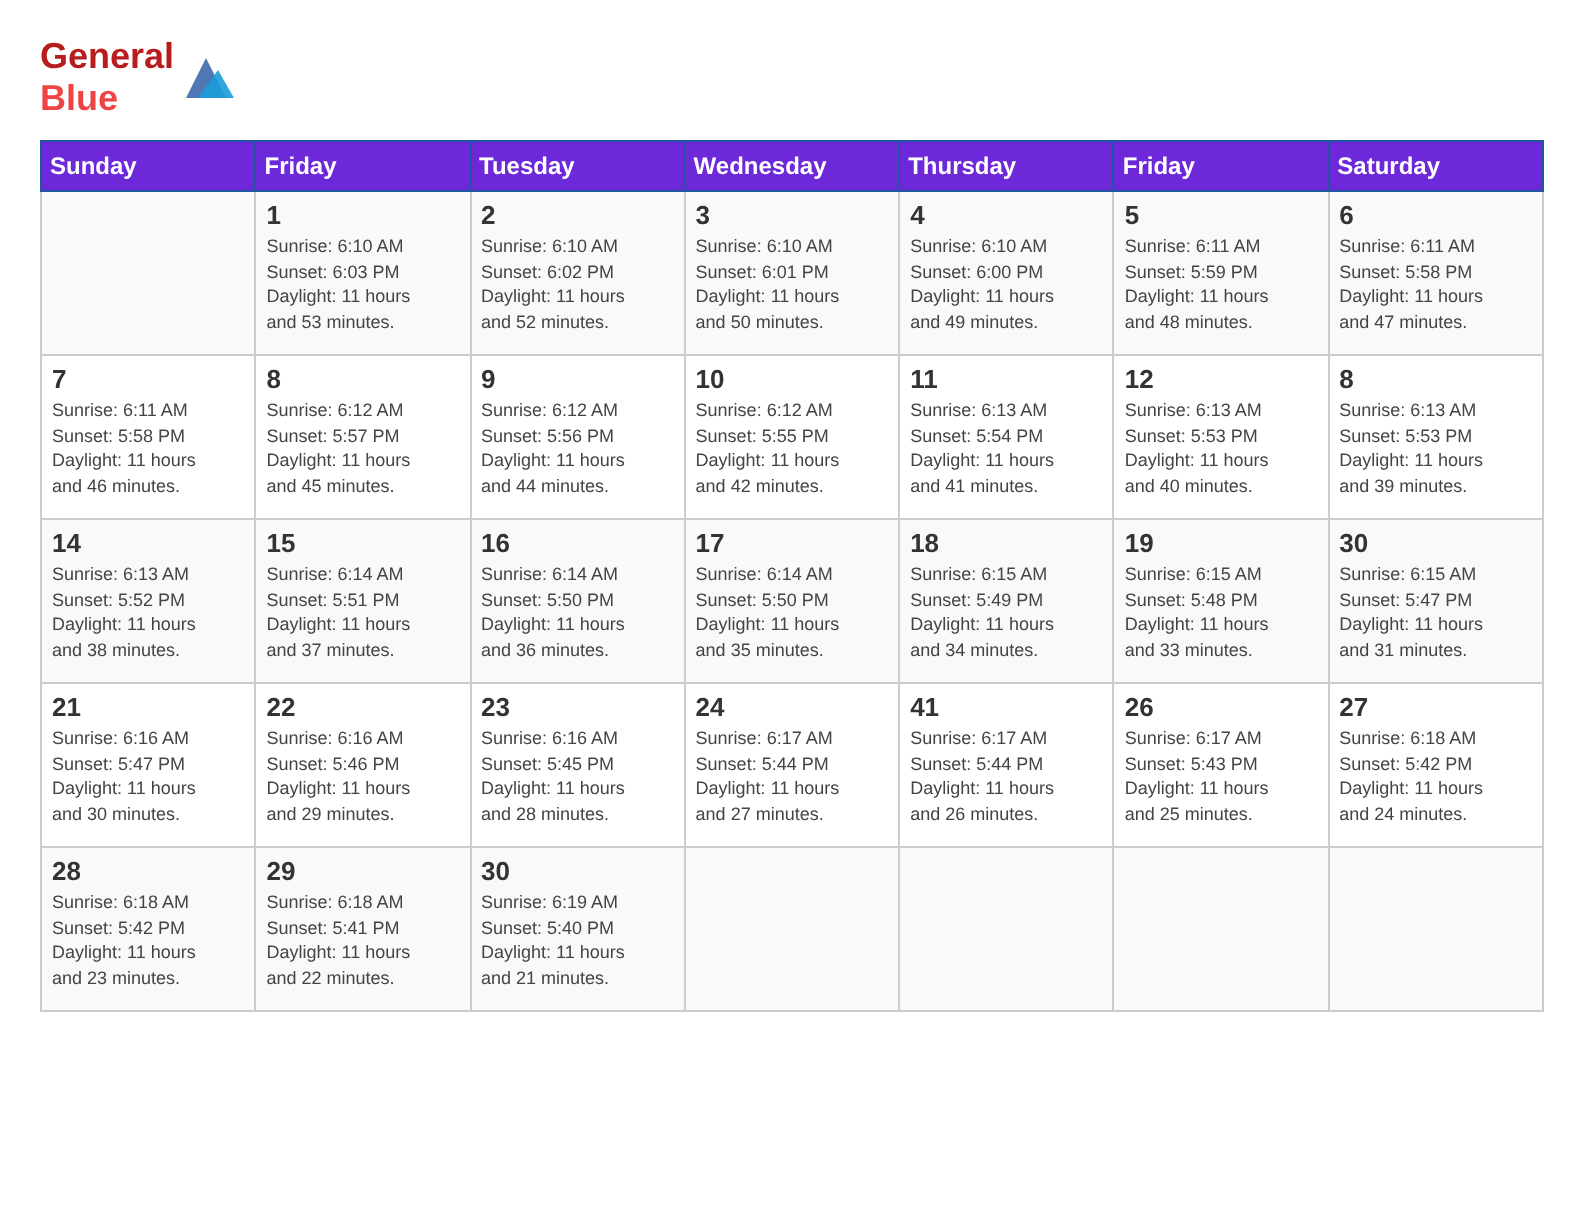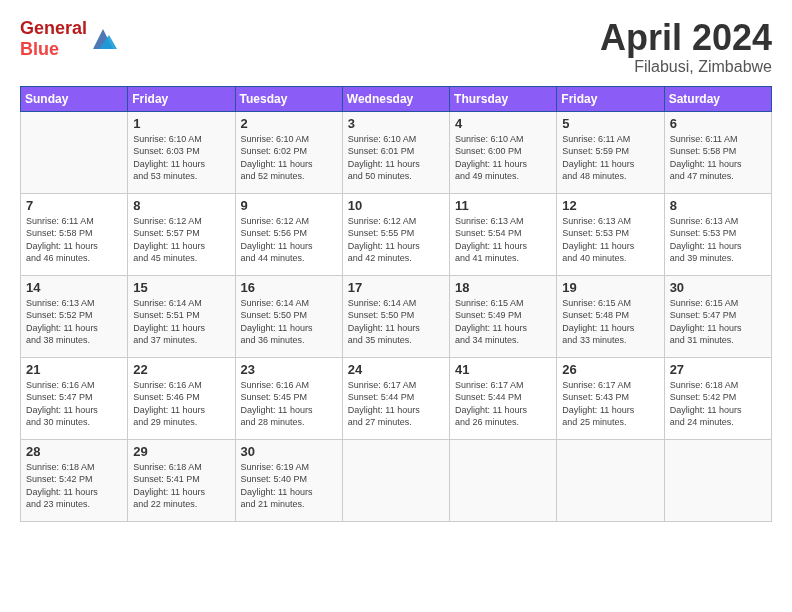--- a/index.html
+++ b/index.html
@@ -51,21 +51,21 @@
     .location-title {
       font-size: 16px;
       color: #555;
     }
     table {
       width: 100%;
       border-collapse: collapse;
       table-layout: fixed;
     }
     th {
-      background-color: #8b5cf6;
+      background-color: #6d28d9;
       color: #fff;
       font-size: 12px;
       padding: 5px 4px;
       text-align: left;
       font-weight: bold;
       border: 1px solid #2255a0;
     }
     td {
       border: 1px solid #ccc;
       vertical-align: top;
@@ -105,24 +105,20 @@
     <div class="logo">
       <div>
         <span class="logo-text-general">General</span><br>
         <span class="logo-text-blue">Blue</span>
       </div>
       <svg class="logo-icon" viewBox="0 0 28 28">
         <polygon points="4,24 14,4 24,24" fill="#2255a0" opacity="0.8"></polygon>
         <polygon points="10,24 20,10 28,24" fill="#1a9cd8" opacity="0.9"></polygon>
       </svg>
     </div>
-    <div class="title-area">
-      <div class="month-title">April 2024</div>
-      <div class="location-title">Filabusi, Zimbabwe</div>
-    </div>
   </div>
 
   <table>
     <thead>
       <tr>
       <th>Sunday</th>
           <th>Friday</th>
           <th>Tuesday</th>
           <th>Wednesday</th>
           <th>Thursday</th>

